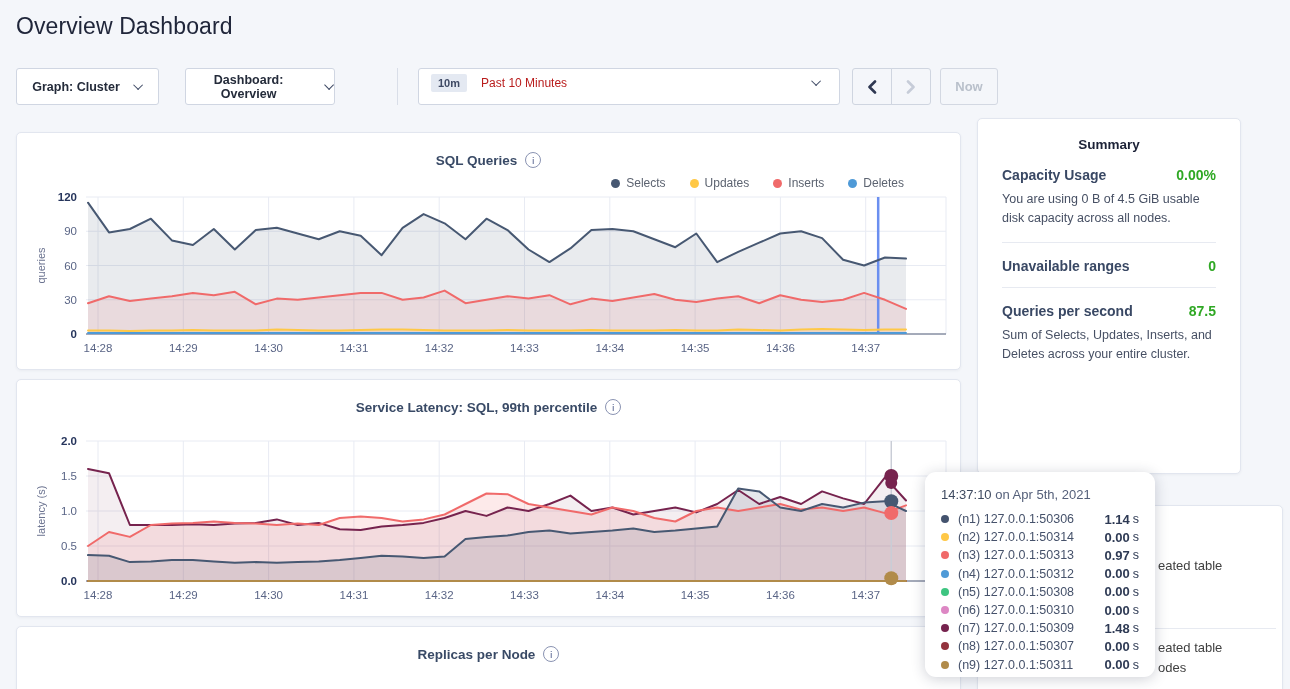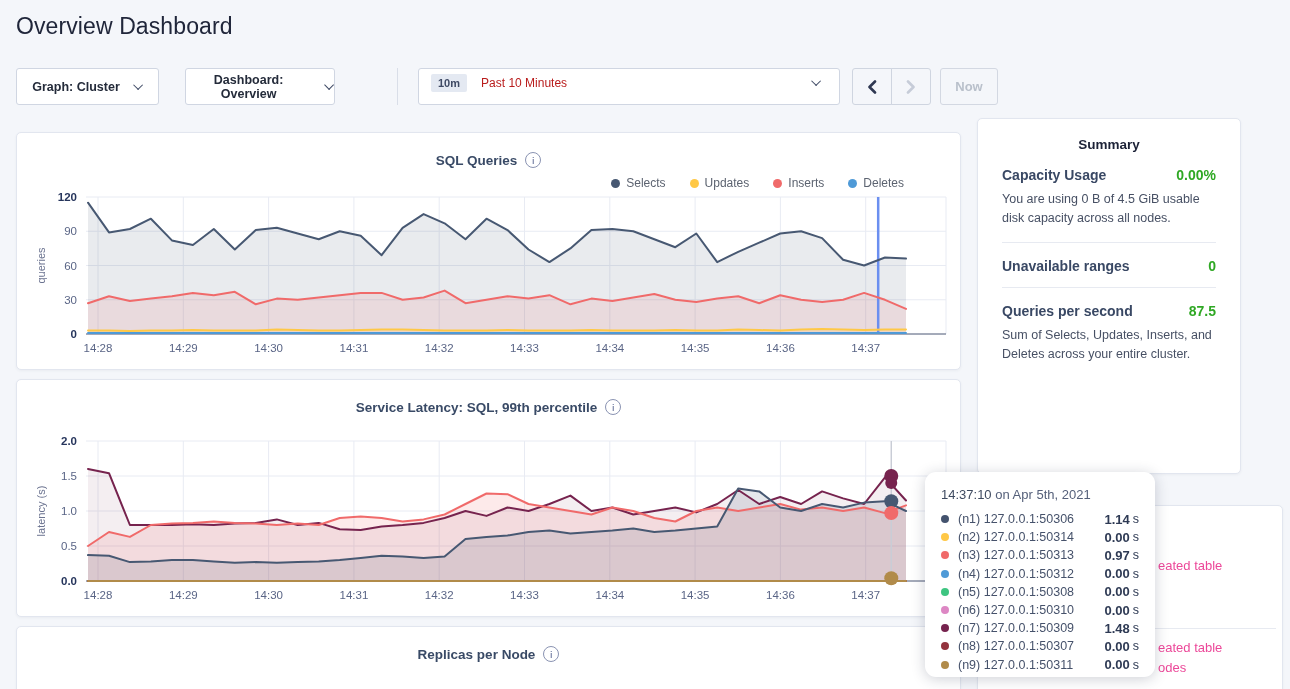--- a/index.html
+++ b/index.html
@@ -91,21 +91,21 @@
   .srow { display:flex; flex-wrap:wrap; align-items:baseline; padding:15px 0 13px; border-bottom:1px solid #e7eaf1; }
   .srow:first-of-type { margin-top:10px; }
   .srow:last-of-type { border-bottom:none; }
   .srow .lbl { font-size:14px; font-weight:700; color:#394864; }
   .srow .link { font-size:14px; font-weight:700; color:#2a5fd0; margin-left:10px; cursor:pointer; }
   .srow .val { margin-left:auto; font-size:14px; font-weight:700; color:#2fa824; }
   .srow .desc { flex-basis:100%; margin-top:7px; font-size:12.5px; line-height:1.55; color:#475064; }
 
   .card.events { left:977px; top:505px; width:306px; height:260px; padding:16px 24px 0; }
   .events-title { text-align:center; font-size:13.5px; font-weight:700; color:#1c2237; margin-top:6px; }
-  .event-frag { position:absolute; left:180px; font-size:13px; color:#ec4899; }
+  .event-frag { position:absolute; left:180px; font-size:13px; color:#404040; }
   .event-frag.f0 { top:52px; }
   .event-frag.f1 { top:134px; }
   .event-frag.f2 { top:154px; }
   .events-divider { position:absolute; left:0; right:6px; top:122px; height:1px; background:#e7eaf1; }
 
   
   .tooltip {
     position:absolute; left:925px; top:472px; width:230px; height:205px; z-index:20;
     background:#fff; border-radius:11px; box-shadow:0 2px 14px rgba(30,40,70,.22);
     padding:15px 16px 0;

